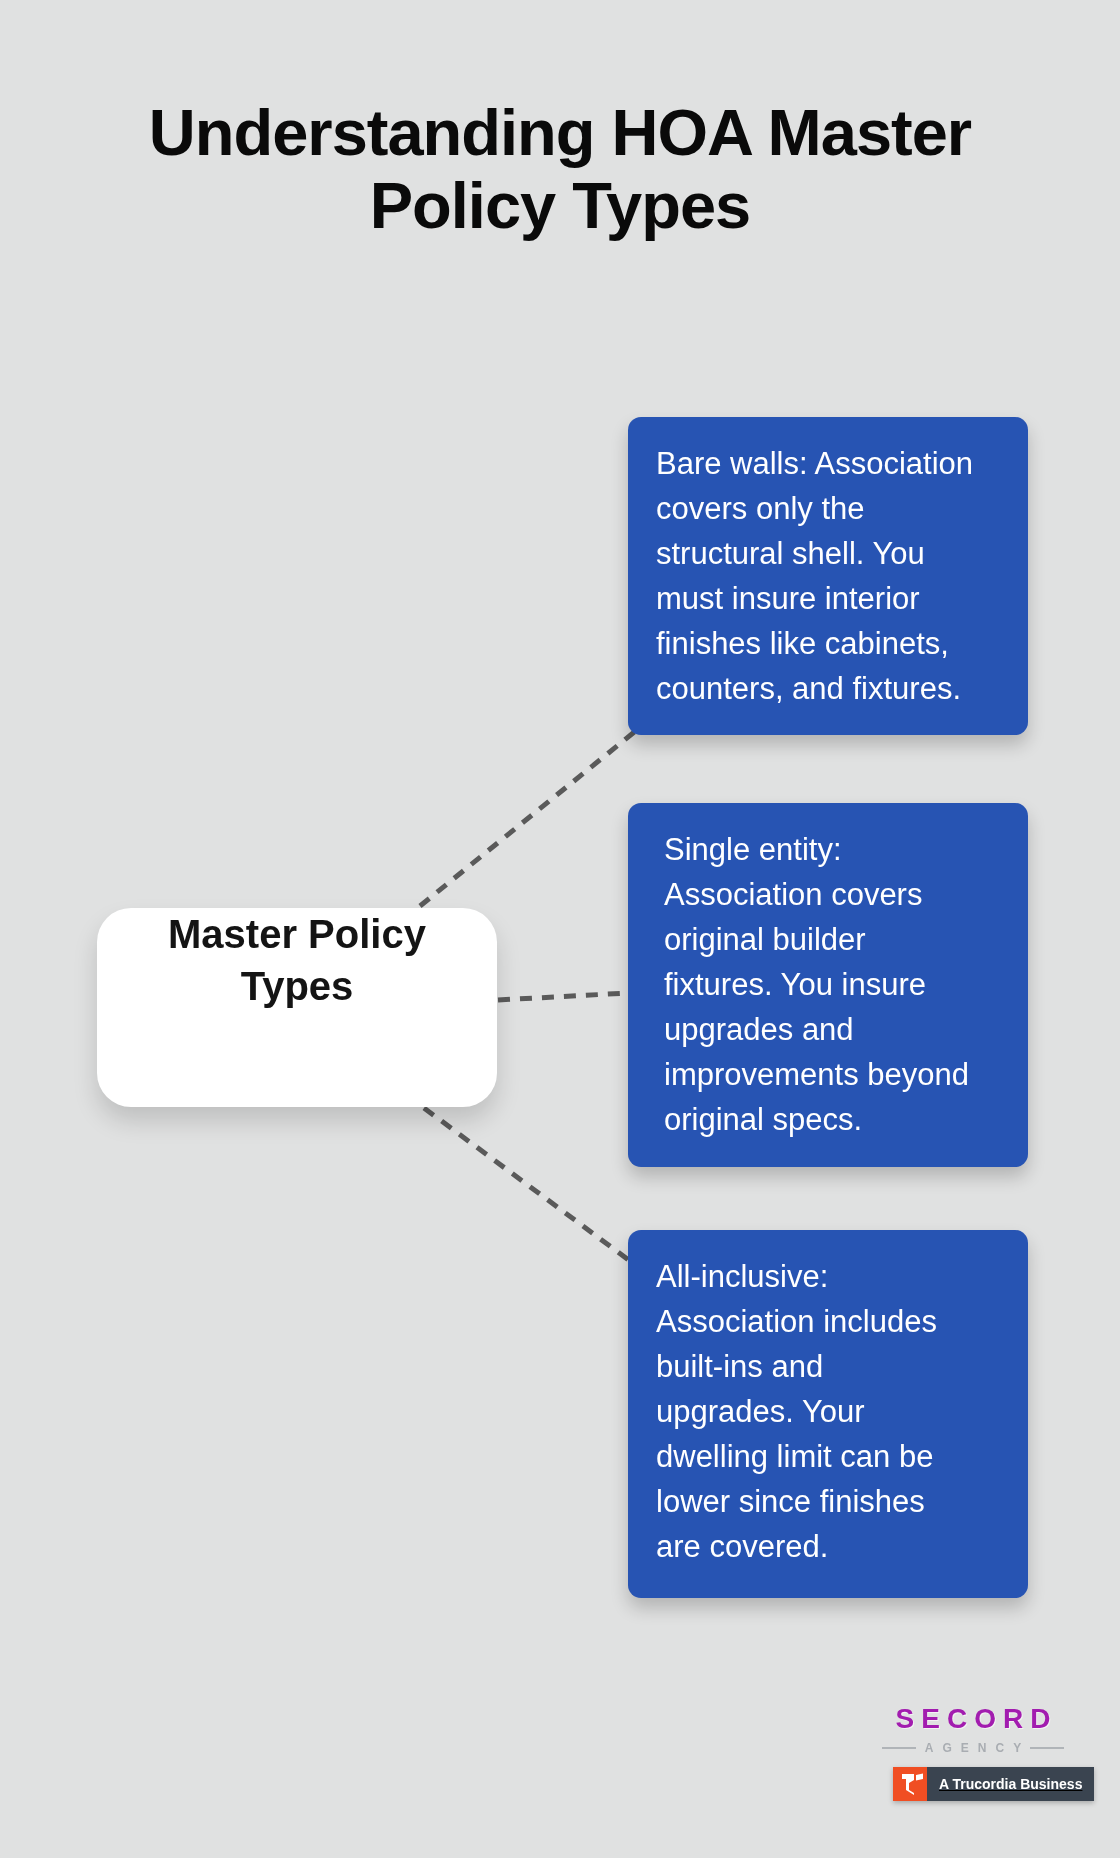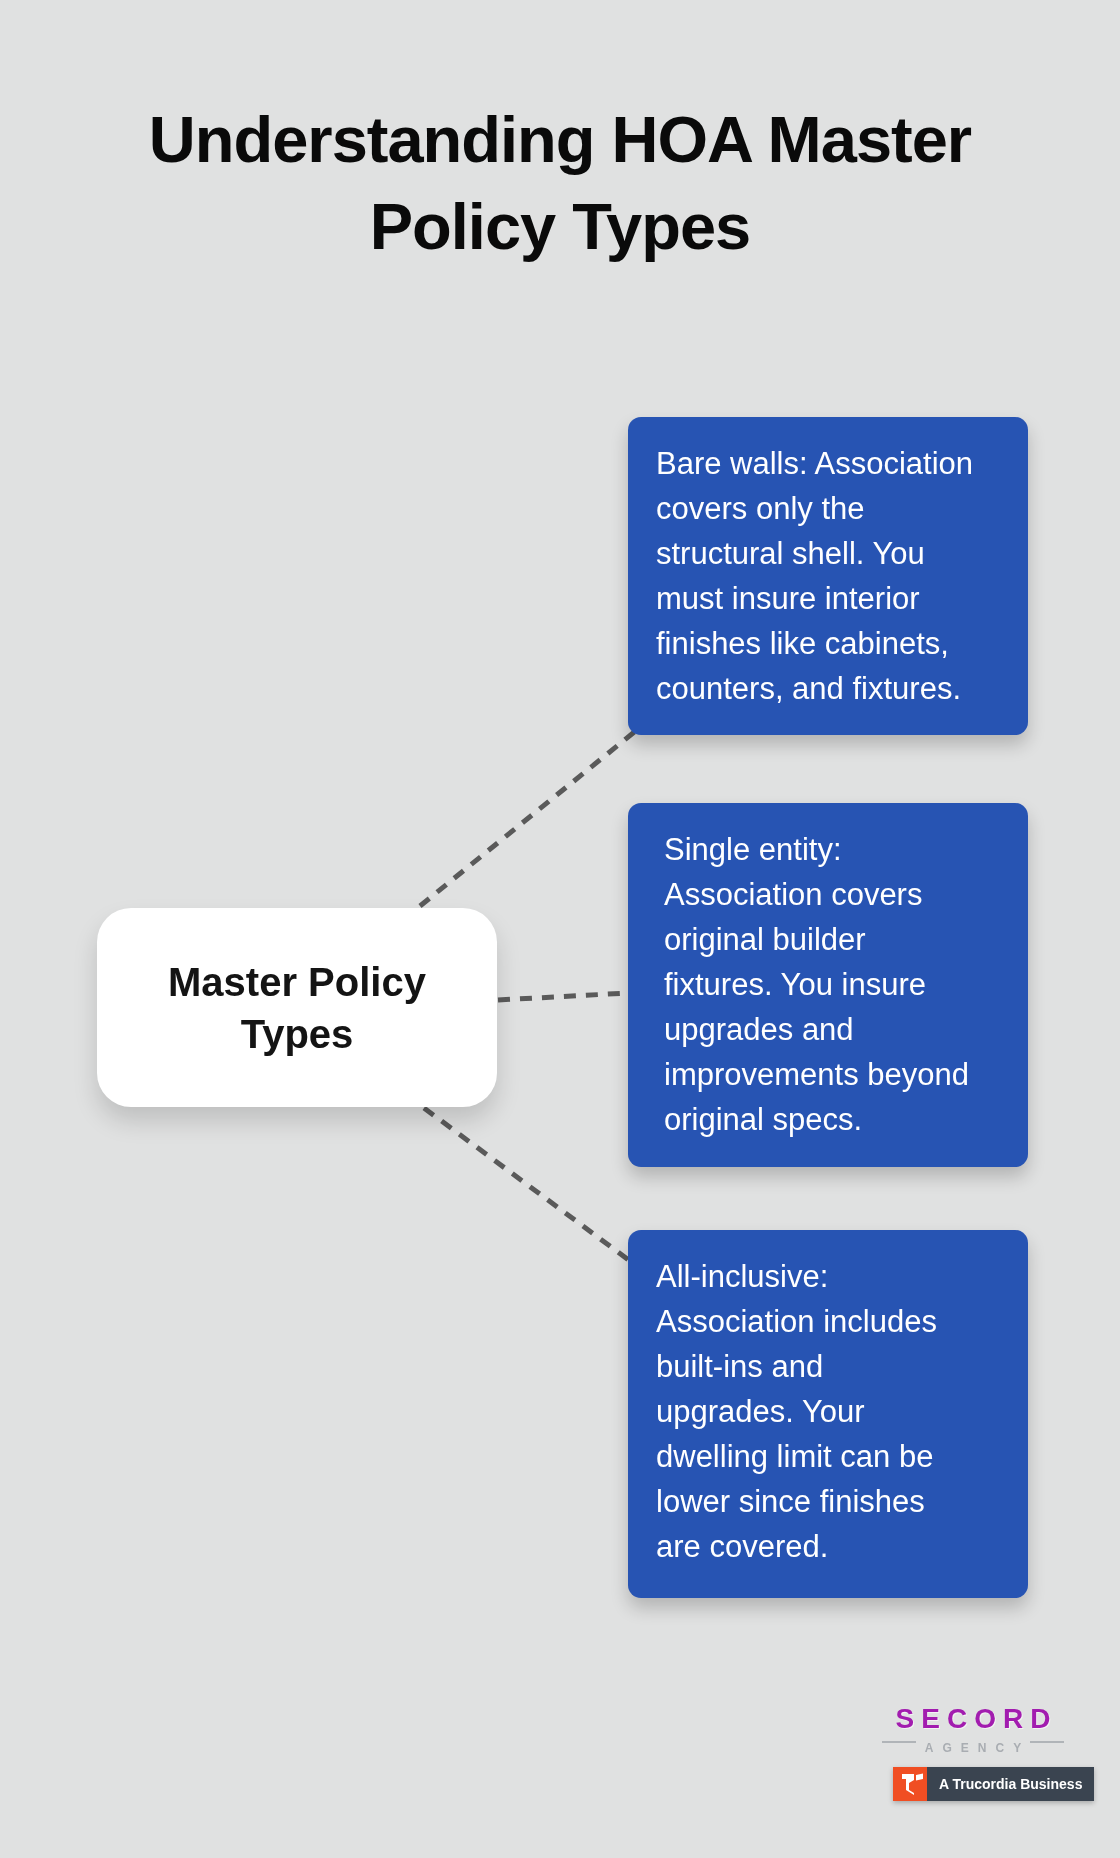--- a/index.html
+++ b/index.html
@@ -6,66 +6,67 @@
   .page {
     position:relative;
     width:1120px; height:1858px;
     background:#e0e1e1;
     font-family:"Liberation Sans","DejaVu Sans",sans-serif;
     overflow:hidden;
   }
   .title {
     position:absolute; top:96px; left:50%; transform:translateX(-50%);
     width:960px;
-    font-size:65px; line-height:87px; font-weight:700;
+    font-size:65px; line-height:73px; font-weight:700;
     color:#0a0a0a; text-align:center;
     letter-spacing:-1px;
     white-space:pre-line;
   }
   .connectors { position:absolute; top:0; left:0; width:1120px; height:1858px; }
   .node {
     position:absolute; left:628px; width:400px;
     background:#2754b3; border-radius:13px;
     color:#ffffff; font-size:31px; line-height:45px;
     padding:24px 28px; box-sizing:border-box;
     box-shadow:0 10px 18px rgba(0,0,0,0.20);
     white-space:pre-line;
   }
   .node-1 { top:417px; height:318px; }
   .node-2 { top:803px; height:364px;padding-left:36px; }
   .node-3 { top:1230px; height:368px; }
   .center-node {
     position:absolute; left:97px; top:908px; width:400px; height:199px;
     background:#ffffff; border-radius:34px;
     box-shadow:0 14px 24px rgba(0,0,0,0.15);
-    display:flex; align-items:center; justify-content:center;
+    display:flex; align-items:flex-start; justify-content:center;
   }
   .center-node-label {
     font-size:40px; line-height:52px; font-weight:700;
     color:#141414; text-align:center; white-space:pre-line;
   }
   .footer { position:absolute; left:880px; top:1703px; width:186px; text-align:center; }
   .brand {
     font-size:28px; font-weight:700; letter-spacing:7px;
     color:#a21caf; text-shadow:1px 1px 0 rgba(255,255,255,0.6);
     margin-left:7px; 
   }
   .brand-sub-row {
     margin-top:6px;
-    display:flex; justify-content:center; 
+    display:flex; align-items:center; justify-content:center; 
   }
   .brand-sub-line { width:34px; height:2px; background:#b0b4b8; }
   .brand-sub {
     font-size:12px; font-weight:700; letter-spacing:9px; margin-left:9px;
     color:#a9adb2;
   }
   .badge {
     margin-top:12px; margin-left:13px;
     display:inline-flex; align-items:stretch; height:34px;
     box-shadow:0 2px 5px rgba(0,0,0,0.25);
+    text-decoration:underline;
   }
   .badge-icon {
     width:34px; height:34px; background:#f04e23;
     display:flex; align-items:center; justify-content:center;
   }
   .badge-label {
     background:#3a4450; color:#ffffff;
     font-size:14px; font-weight:700;
     display:flex; align-items:center;
     padding:0 12px; white-space:nowrap;

